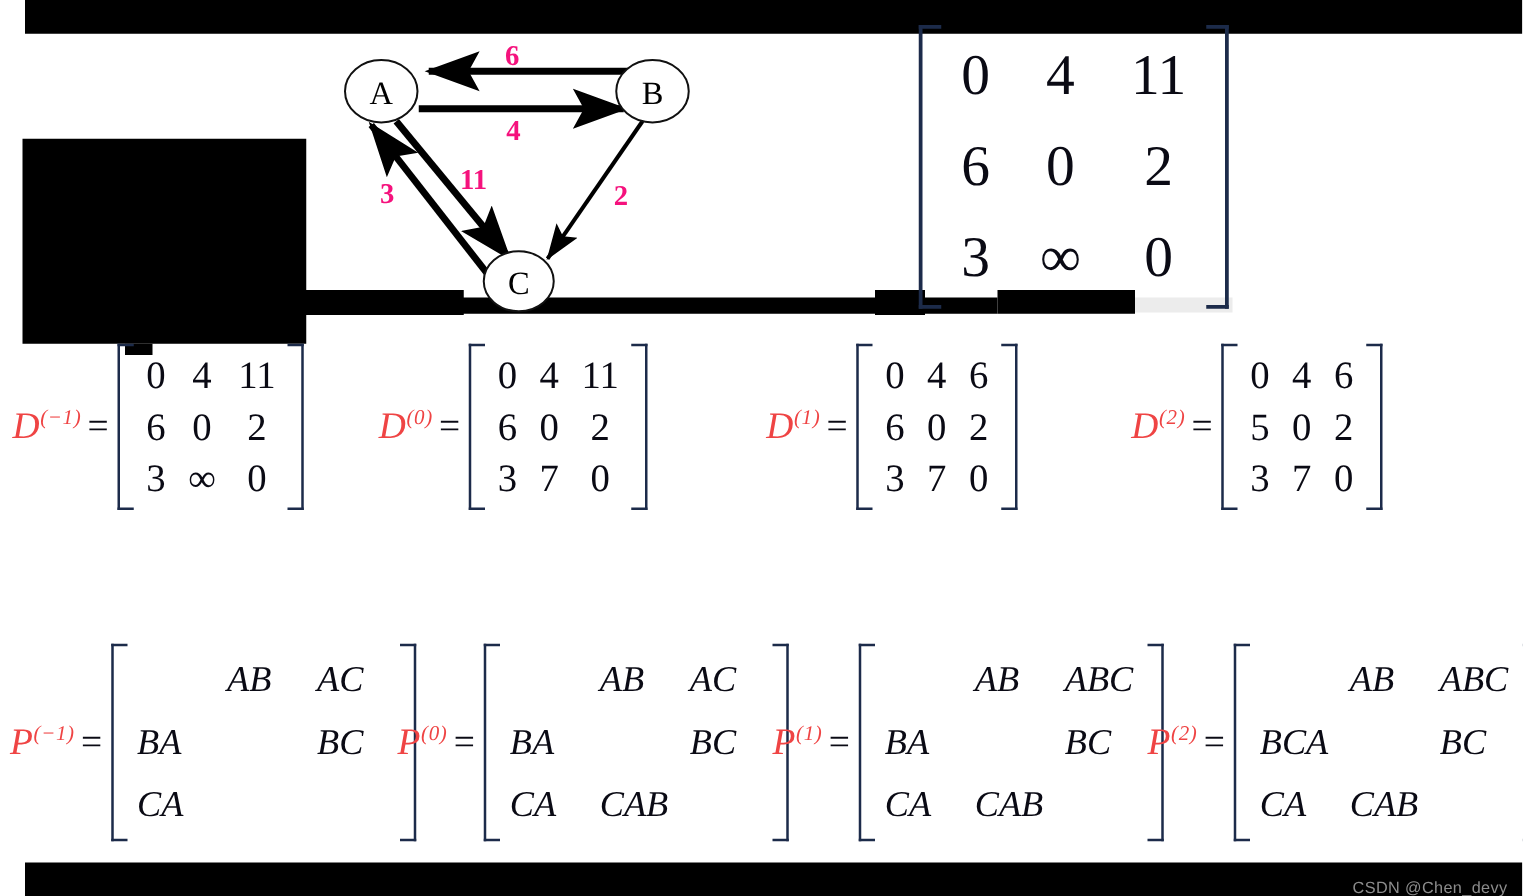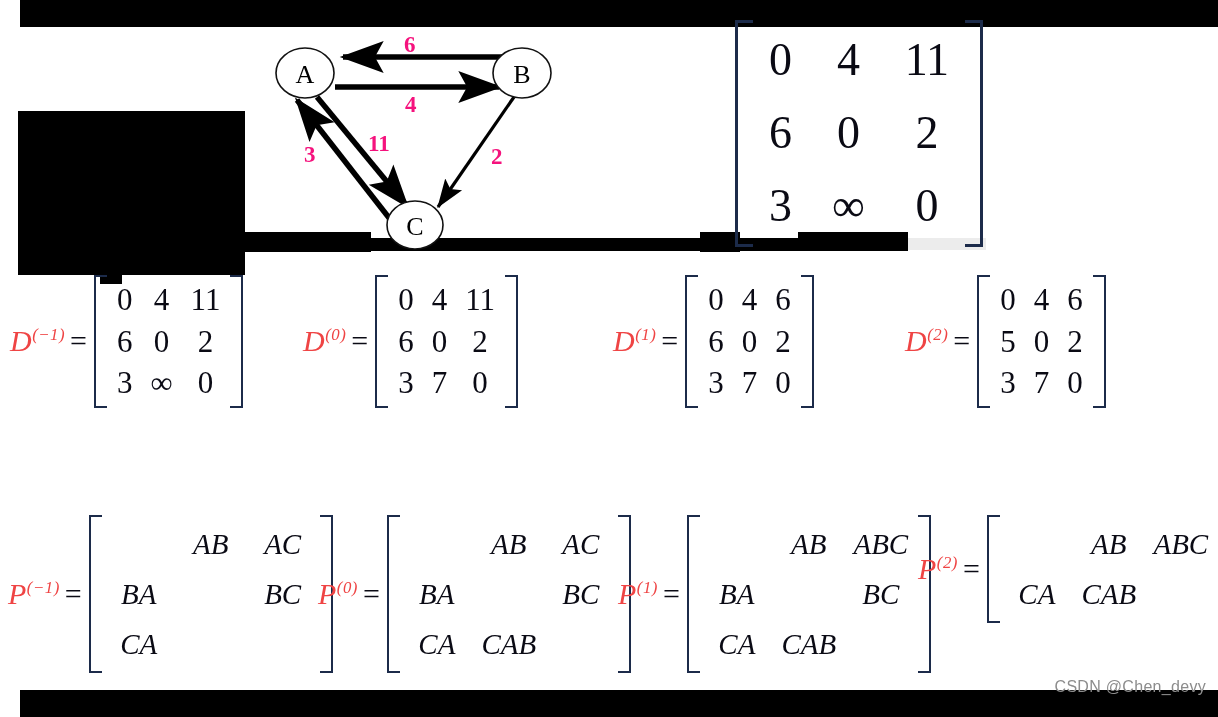--- a/index.html
+++ b/index.html
@@ -114,36 +114,36 @@
 
   
   table.pmtx {
     border-collapse: collapse;
   }
   table.pmtx td {
     font-family: "Liberation Serif", "DejaVu Serif", serif;
     font-style: italic;
     font-size: 29px;
     color: #0a0a14;
-    text-align: center;
+    text-align: left;
     padding: 5px 7px;
     line-height: 1.12;
     height: 40px;
     min-width: 58px;
   }
   .pbracket::before,
   .pbracket::after { border-color: #1c2b4a; }
 
   
   .watermark {
     position: absolute;
     right: 12px;
-    bottom: 21px;
+    bottom: 0;
     font-family: "Liberation Sans", "DejaVu Sans", sans-serif;
-    font-size: 16px;
+    font-size: 13px;
     color: #8c8c8c;
     letter-spacing: .3px;
   }
 </style>
 </head>
 <body>
 
 <div id="page">
 
   <div class="bar" style="left:20px; top:0px; width:1198px; height:27px;"></div>
@@ -435,20 +435,25 @@
     <span class="eq">=</span>
     <span class="bracket-wrap pbracket">
       <table class="pmtx">
         <tbody>
             <tr>
           <td></td>
           <td>AB</td>
           <td>ABC</td>
         </tr>
         <tr>
+          <td>BCA</td>
+          <td></td>
+          <td>BC</td>
+        </tr>
+        <tr>
           <td>CA</td>
           <td>CAB</td>
           <td></td>
         </tr>
       </tbody>
         </table>
     </span>
   </div>
 
   <div class="watermark">CSDN @Chen_devy</div>

